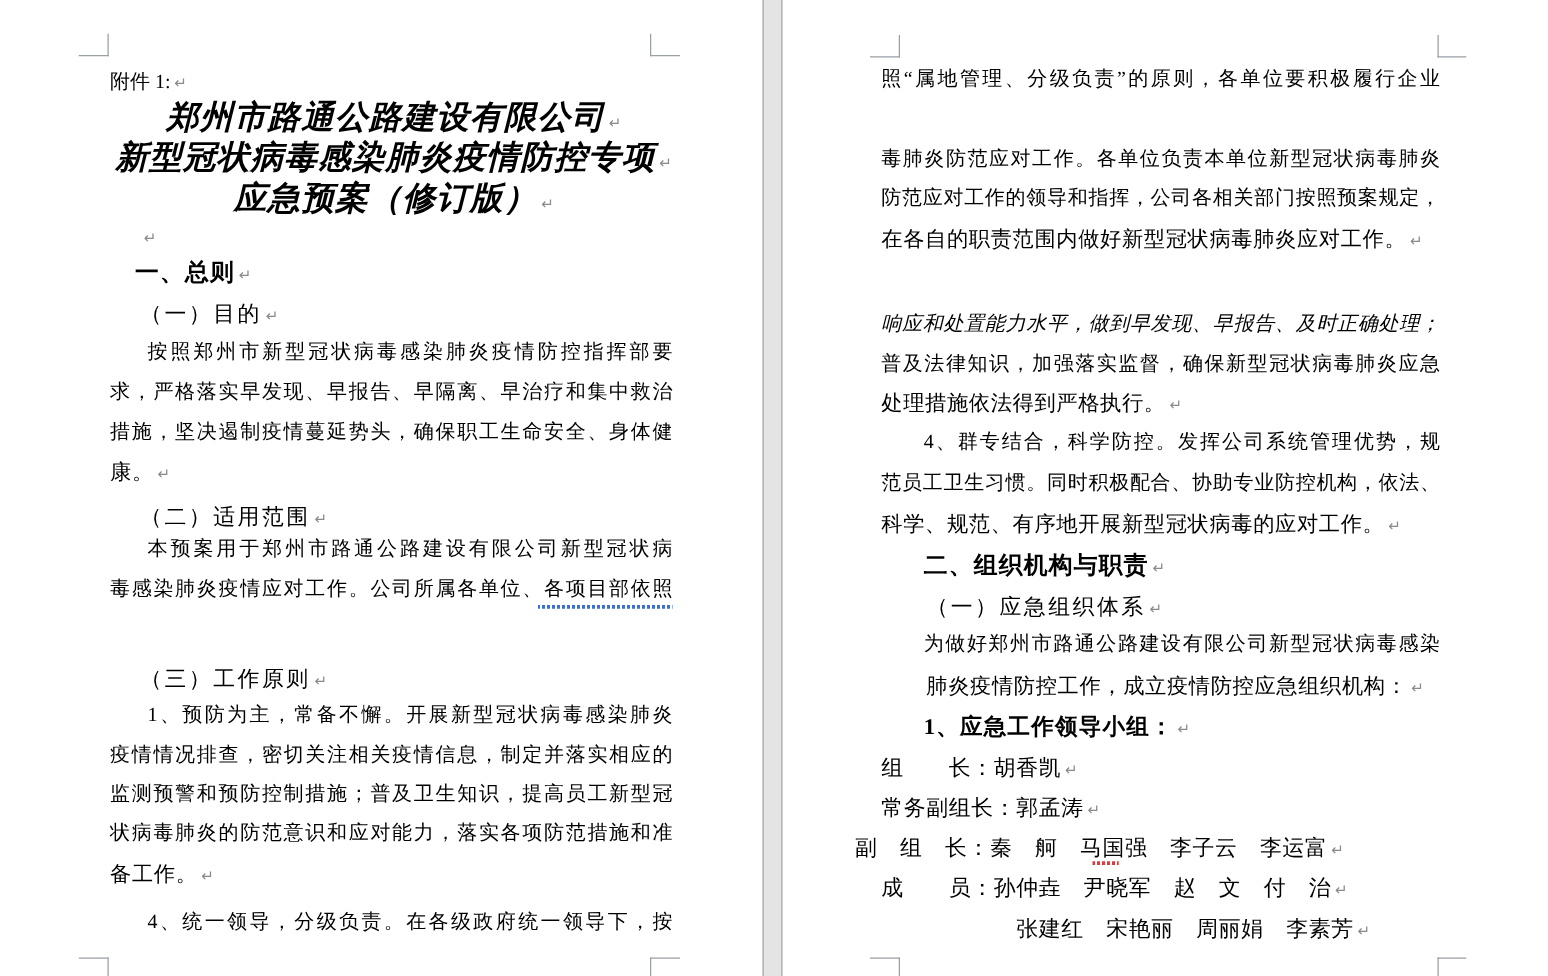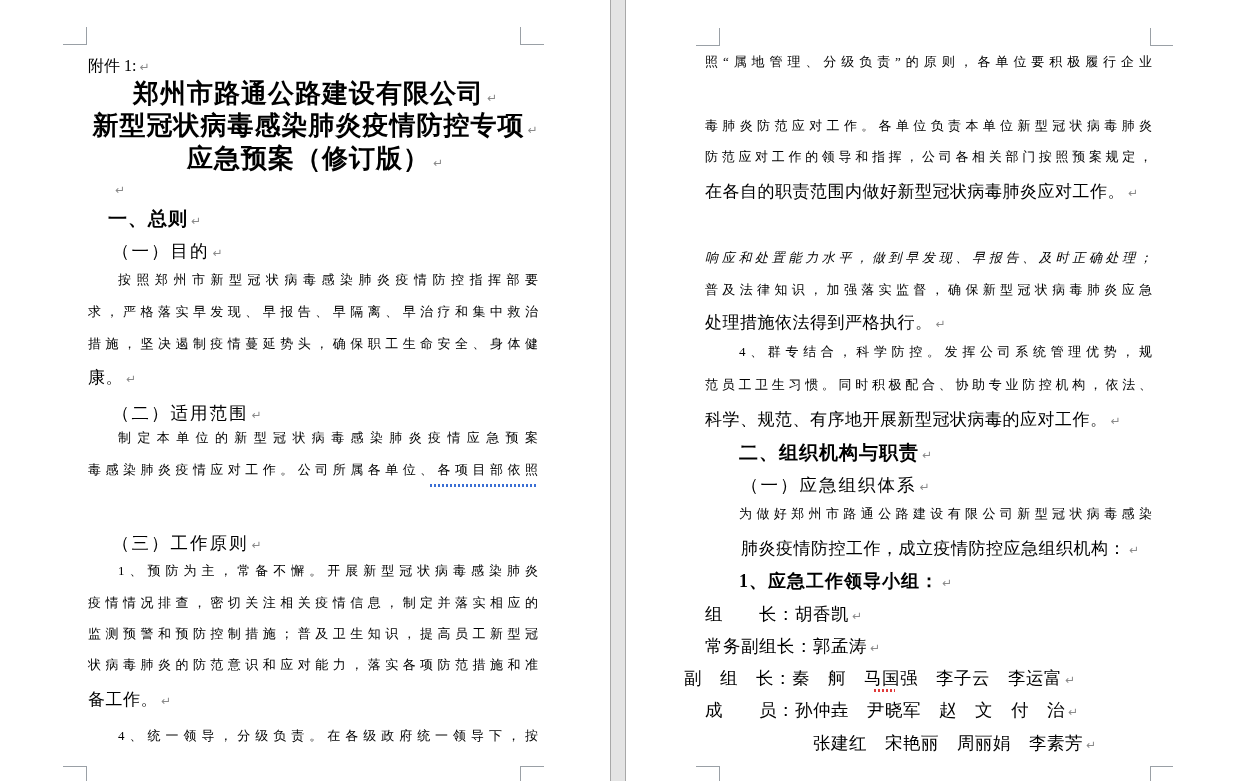--- a/index.html
+++ b/index.html
@@ -12,25 +12,25 @@
   .page{position:absolute;top:0;height:781px;background:#ffffff;}
   #page-1{left:0;width:610px;}
   #page-2{left:626px;width:612px;}
   .page-gap{
     position:absolute;top:0;height:781px;left:610px;width:14px;
     background:#e4e4e4;border-left:1px solid #a8a8a8;border-right:1px solid #a8a8a8;
   }
   .layer{position:absolute;left:0;top:0;width:1238px;height:781px;}
   .line{position:absolute;white-space:pre;line-height:1.15;}
   .attach{font-size:16px;}
-  .title{font-weight:bold;font-size:26px;text-align:center;letter-spacing:1px;}
+  .title{font-weight:bold;font-size:26px;text-align:center;letter-spacing:1px;font-style:italic;}
   .h1{font-weight:bold;font-size:19px;letter-spacing:1px;}
   .h2{font-size:17.5px;letter-spacing:2px;}
   .h3{font-weight:bold;font-size:18px;letter-spacing:1px;}
-  .body-j{font-size:13px;text-align:justify;text-align-last:justify;text-justify:inter-character;}
+  .body-j{font-size:16px;text-align:justify;text-align-last:justify;text-justify:inter-character;}
   .body-l{font-size:17px;letter-spacing:0.5px;}
   .names{font-size:17.5px;letter-spacing:0.5px;}
   .pilcrow{
     font-family:"DejaVu Sans",sans-serif;
     font-size:12px;color:#8a8a8a;margin-left:3px;letter-spacing:0;
     font-weight:normal;
   }
   .bmark{position:absolute;}
   .squig{position:absolute;height:3px;}
   .squiggle-blue{background:repeating-linear-gradient(90deg,#3b6fd4 0 2px,transparent 2px 4px);}
@@ -49,21 +49,21 @@
     <div class="line title" style="left: 85px; top: 111px; width: 460px;">新型冠状病毒感染肺炎疫情防控专项<span class="pilcrow">↵</span></div>
     <div class="line title" style="left: 85px; top: 144px; width: 460px;">应急预案（修订版）<span class="pilcrow">↵</span></div>
     <div class="line body-l" style="left: 112px; top: 179px;"><span class="pilcrow">↵</span></div>
     <div class="line h1" style="left: 108px; top: 208px;">一、总则<span class="pilcrow">↵</span></div>
     <div class="line h2" style="left: 112px; top: 241px;">（一）目的<span class="pilcrow">↵</span></div>
     <div class="line body-j" style="left: 88px; top: 273px; width: 420px; padding-left: 30px;">按照郑州市新型冠状病毒感染肺炎疫情防控指挥部要</div>
     <div class="line body-j" style="left: 88px; top: 305px; width: 450px;">求，严格落实早发现、早报告、早隔离、早治疗和集中救治</div>
     <div class="line body-j" style="left: 88px; top: 337px; width: 450px;">措施，坚决遏制疫情蔓延势头，确保职工生命安全、身体健</div>
     <div class="line body-l" style="left: 88px; top: 368px;">康。<span class="pilcrow">↵</span></div>
     <div class="line h2" style="left: 112px; top: 403px;">（二）适用范围<span class="pilcrow">↵</span></div>
-    <div class="line body-j" style="left: 88px; top: 431px; width: 420px; padding-left: 30px;">制定本单位的新型冠状病毒感染肺炎疫情应急预案</div>
+    <div class="line body-j" style="left: 88px; top: 431px; width: 420px; padding-left: 30px;">本预案用于郑州市路通公路建设有限公司新型冠状病</div>
     <div class="line body-j" style="left: 88px; top: 463px; width: 450px;">毒感染肺炎疫情应对工作。公司所属各单位、各项目部依照</div>
     <div class="line h2" style="left: 112px; top: 533px;">（三）工作原则<span class="pilcrow">↵</span></div>
     <div class="line body-j" style="left: 88px; top: 564px; width: 420px; padding-left: 30px;">1、预防为主，常备不懈。开展新型冠状病毒感染肺炎</div>
     <div class="line body-j" style="left: 88px; top: 596px; width: 450px;">疫情情况排查，密切关注相关疫情信息，制定并落实相应的</div>
     <div class="line body-j" style="left: 88px; top: 627px; width: 450px;">监测预警和预防控制措施；普及卫生知识，提高员工新型冠</div>
     <div class="line body-j" style="left: 88px; top: 658px; width: 450px;">状病毒肺炎的防范意识和应对能力，落实各项防范措施和准</div>
     <div class="line body-l" style="left: 88px; top: 690px;">备工作。<span class="pilcrow">↵</span></div>
     <div class="line body-j" style="left: 88px; top: 729px; width: 420px; padding-left: 30px;">4、统一领导，分级负责。在各级政府统一领导下，按</div>
     <div class="line body-j" style="left: 705px; top: 55px; width: 447px;">照“属地管理、分级负责”的原则，各单位要积极履行企业</div>
     <div class="line body-j" style="left: 705px; top: 119px; width: 447px;">毒肺炎防范应对工作。各单位负责本单位新型冠状病毒肺炎</div>

